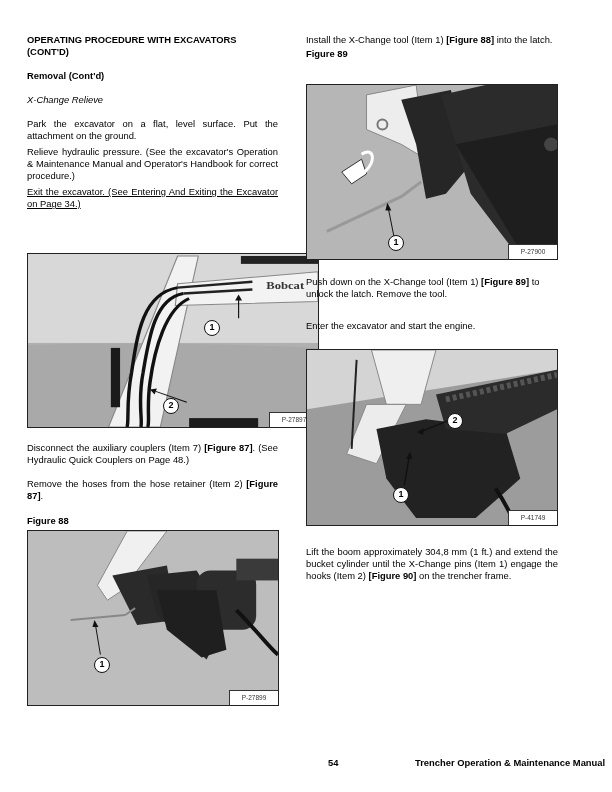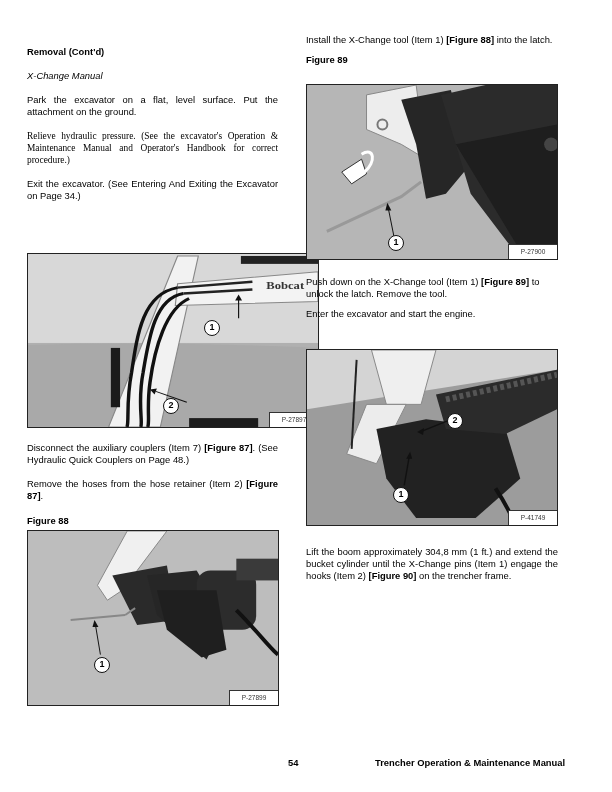--- a/index.html
+++ b/index.html
@@ -12,31 +12,35 @@
   .heading { font-weight: bold; }
   .italic { font-style: italic; }
   .figlabel { font-weight: bold; }
   .figure { position: absolute; border: 1.5px solid #222; box-sizing: border-box; overflow: hidden; }
   .figure svg { display: block; width: 100%; height: 100%; }
   .pcode { position: absolute; right: 0; bottom: 0; background: #fff; border-left: 1px solid #333; border-top: 1px solid #333;
            font-size: 6.5px; line-height: 8px; padding: 3px 8px; color: #333; width: 32px; text-align: center; }
   .callout { position: absolute; width: 16px; height: 16px; border-radius: 50%; background: #fff; border: 1.3px solid #111;
              font-weight: bold; font-size: 9px; line-height: 16px; text-align: center; box-sizing: border-box; line-height: 13.5px; }
   .b { font-weight: bold; }
-  .footer { position: absolute; top: 757px; font-weight: bold; font-size: 9.4px; }
+  .footer { position: absolute; top: 757px; font-weight: bold; font-size: 9.4px; margin-left: 40px; }
 </style>
 </head>
 <body>
 
 <div class="col col-left" style="top:34px;">
+  <p class="heading" style="text-align:left;">
+    <span>OPERATING PROCEDURE WITH EXCAVATORS</span><br>
+    <span>(CONT'D)</span>
+  </p>
   <p class="heading" style="margin-top:12px;">Removal (Cont'd)</p>
-  <p class="italic" style="margin-top:12px;">X-Change Manual</p>
+  <p class="italic" style="margin-top:12px;">X-Change Relieve</p>
   <p style="margin-top:12px;">Park the excavator on a flat, level surface. Put the attachment on the ground.</p>
-  <p style="margin-top:12px;font-family:Liberation Serif, serif;">Relieve hydraulic pressure. (See the excavator's Operation &amp; Maintenance Manual and Operator's Handbook for correct procedure.)</p>
-  <p style="margin-top:12px;">Exit the excavator. (See Entering And Exiting the Excavator on Page 34.)</p>
+  <p style="margin-top:4px;">Relieve hydraulic pressure. (See the excavator's Operation &amp; Maintenance Manual and Operator's Handbook for correct procedure.)</p>
+  <p style="margin-top:4px;text-decoration:underline;">Exit the excavator. (See Entering And Exiting the Excavator on Page 34.)</p>
 </div>
 
 <div class="figure" style="left:27px; top:253px; width:292px; height:175px;">
   <svg viewBox="0 0 252 175" preserveAspectRatio="none">
     <rect x="0" y="0" width="252" height="175" fill="#c9c9c9"></rect>
     <rect x="0" y="0" width="252" height="90" fill="#d8d8d8"></rect>
     <rect x="0" y="90" width="252" height="85" fill="#b0b0b0"></rect>
     <path d="M0 92 Q120 88 252 95 L252 175 L0 175 Z" fill="#a9a9a9"></path>
     <polygon points="130,2 148,2 115,175 70,175" fill="#f2f2f2" stroke="#888" stroke-width="1"></polygon>
     <polygon points="130,30 252,18 252,48 128,52" fill="#f3f3f3" stroke="#888" stroke-width="1"></polygon>
@@ -84,21 +88,21 @@
     <polygon points="65,97 71,97 67,90" fill="#111"></polygon>
   </svg>
   <div class="callout" style="left:66px; top:126px;">1</div>
   <div class="pcode">P-27899</div>
 </div>
 
 <div class="col col-right" style="top:34px;">
   <p>
     <span>Install the X-Change tool (Item 1) </span><span class="b">[Figure 88]</span><span> into the latch.</span>
   </p>
-  <p class="figlabel" style="margin-top:8px;">Figure 89</p>
+  <p class="figlabel" style="margin-top:2px;">Figure 89</p>
 </div>
 
 <div class="figure" style="left:306px; top:84px; width:252px; height:176px;">
   <svg viewBox="0 0 252 176" preserveAspectRatio="none">
     <rect x="0" y="0" width="252" height="176" fill="#b6b6b6"></rect>
     <polygon points="60,10 110,0 120,75 95,60 60,45" fill="#ededed" stroke="#888"></polygon>
     <circle cx="76" cy="40" r="5" fill="none" stroke="#777" stroke-width="2"></circle>
     <polygon points="95,15 145,5 165,80 140,110 120,115 110,60" fill="#262626"></polygon>
     <polygon points="135,10 180,0 252,0 252,176 215,176 165,110 150,60" fill="#2b2b2b"></polygon>
     <polygon points="150,60 252,40 252,176 220,176" fill="#1e1e1e"></polygon>
@@ -110,21 +114,21 @@
     <polygon points="79,127 85,127 81,119" fill="#111"></polygon>
   </svg>
   <div class="callout" style="left:81px; top:150px;">1</div>
   <div class="pcode">P-27900</div>
 </div>
 
 <div class="col col-right" style="top:276px;">
   <p style="text-align:left;">
     <span>Push down on the X-Change tool (Item 1) </span><span class="b">[Figure 89]</span><span> to unlock the latch. Remove the tool.</span>
   </p>
-  <p style="margin-top:8px;">Enter the excavator and start the engine.</p>
+  <p style="margin-top:20px;">Enter the excavator and start the engine.</p>
   <p class="figlabel" style="margin-top:28px;">Figure 90</p>
 </div>
 
 <div class="figure" style="left:306px; top:349px; width:252px; height:177px;">
   <svg viewBox="0 0 252 177" preserveAspectRatio="none">
     <rect x="0" y="0" width="252" height="177" fill="#a5a5a5"></rect>
     <rect x="0" y="0" width="252" height="60" fill="#d4d4d4"></rect>
     <polygon points="0,60 252,20 252,177 0,177" fill="#9c9c9c"></polygon>
     <polygon points="65,0 130,0 115,55 80,55" fill="#efefef" stroke="#888"></polygon>
     <polygon points="60,55 100,55 70,115 40,105" fill="#ececec" stroke="#888"></polygon>

